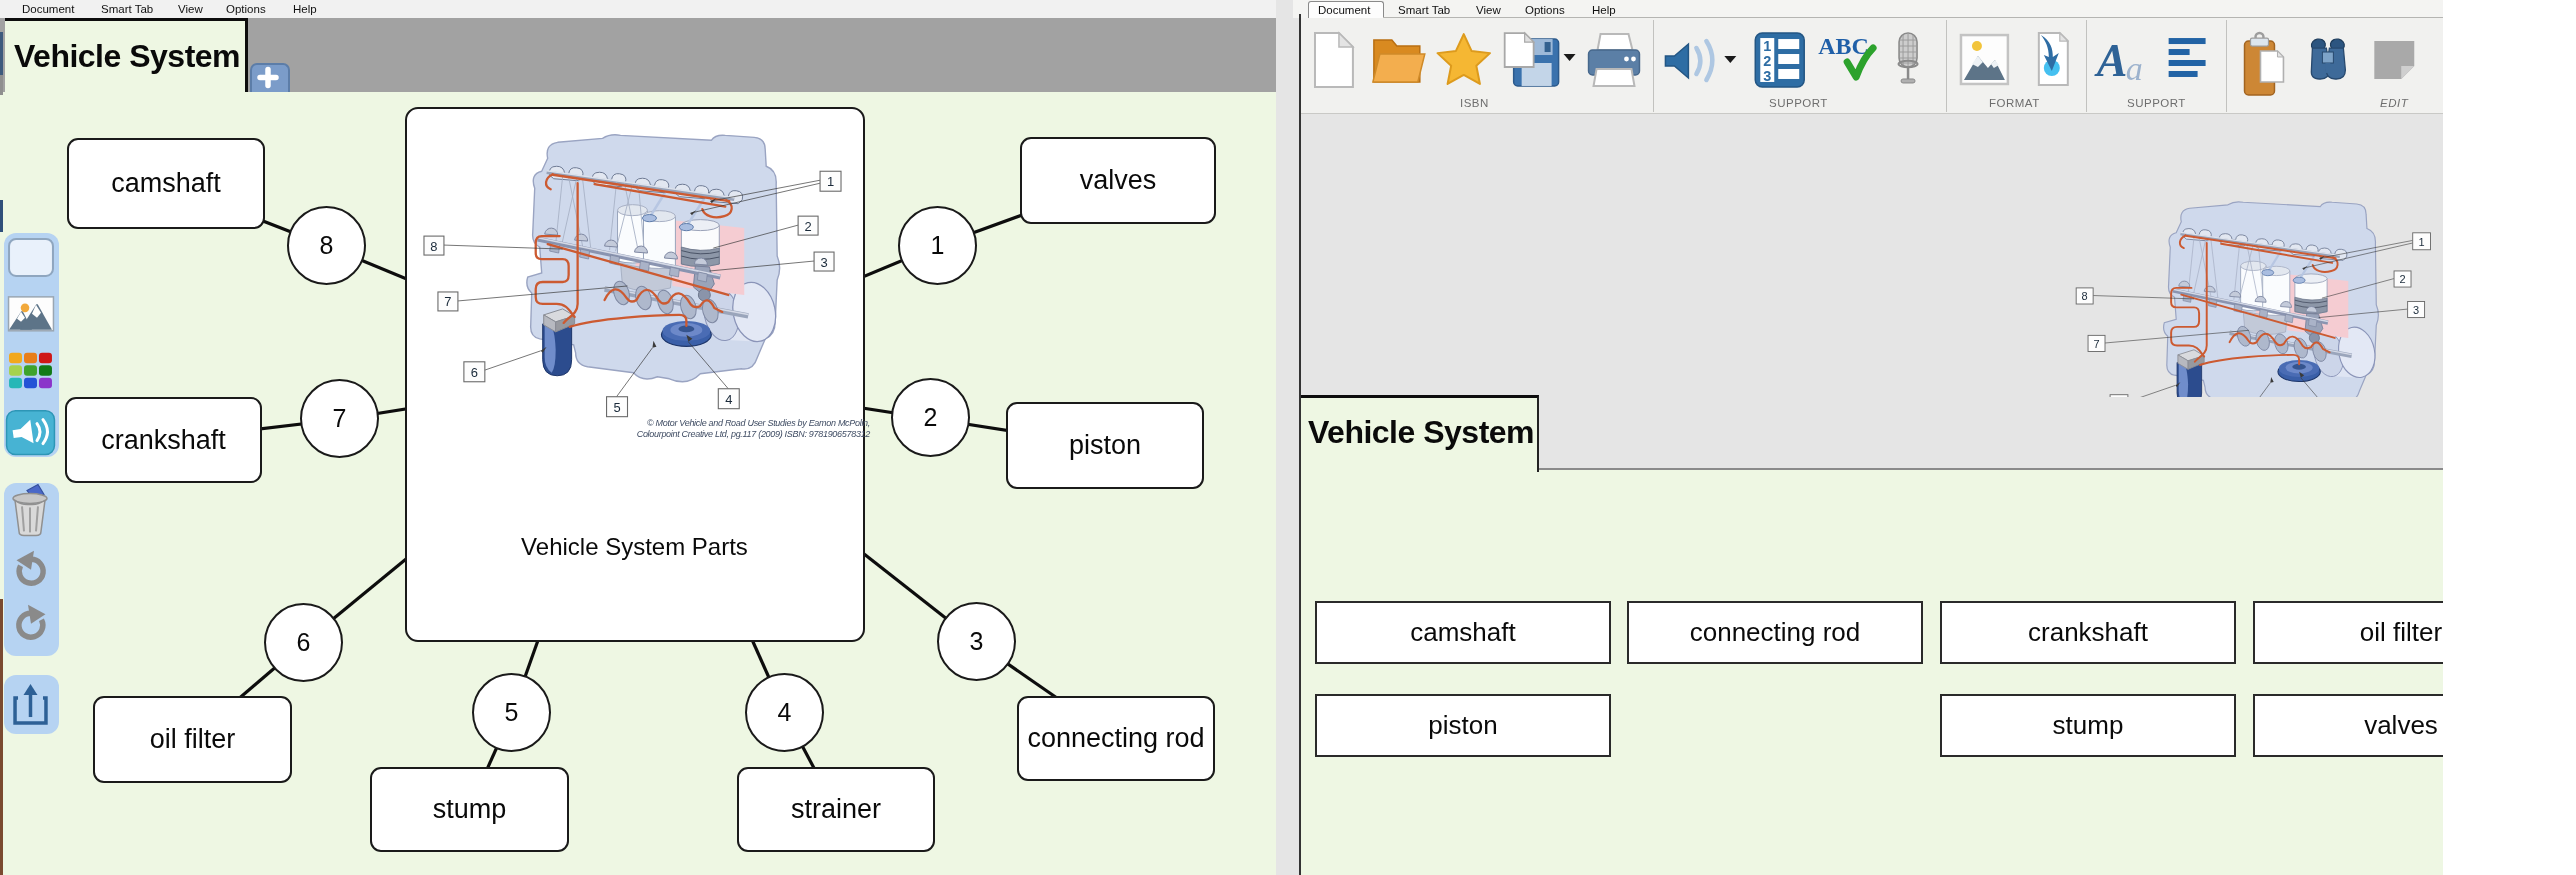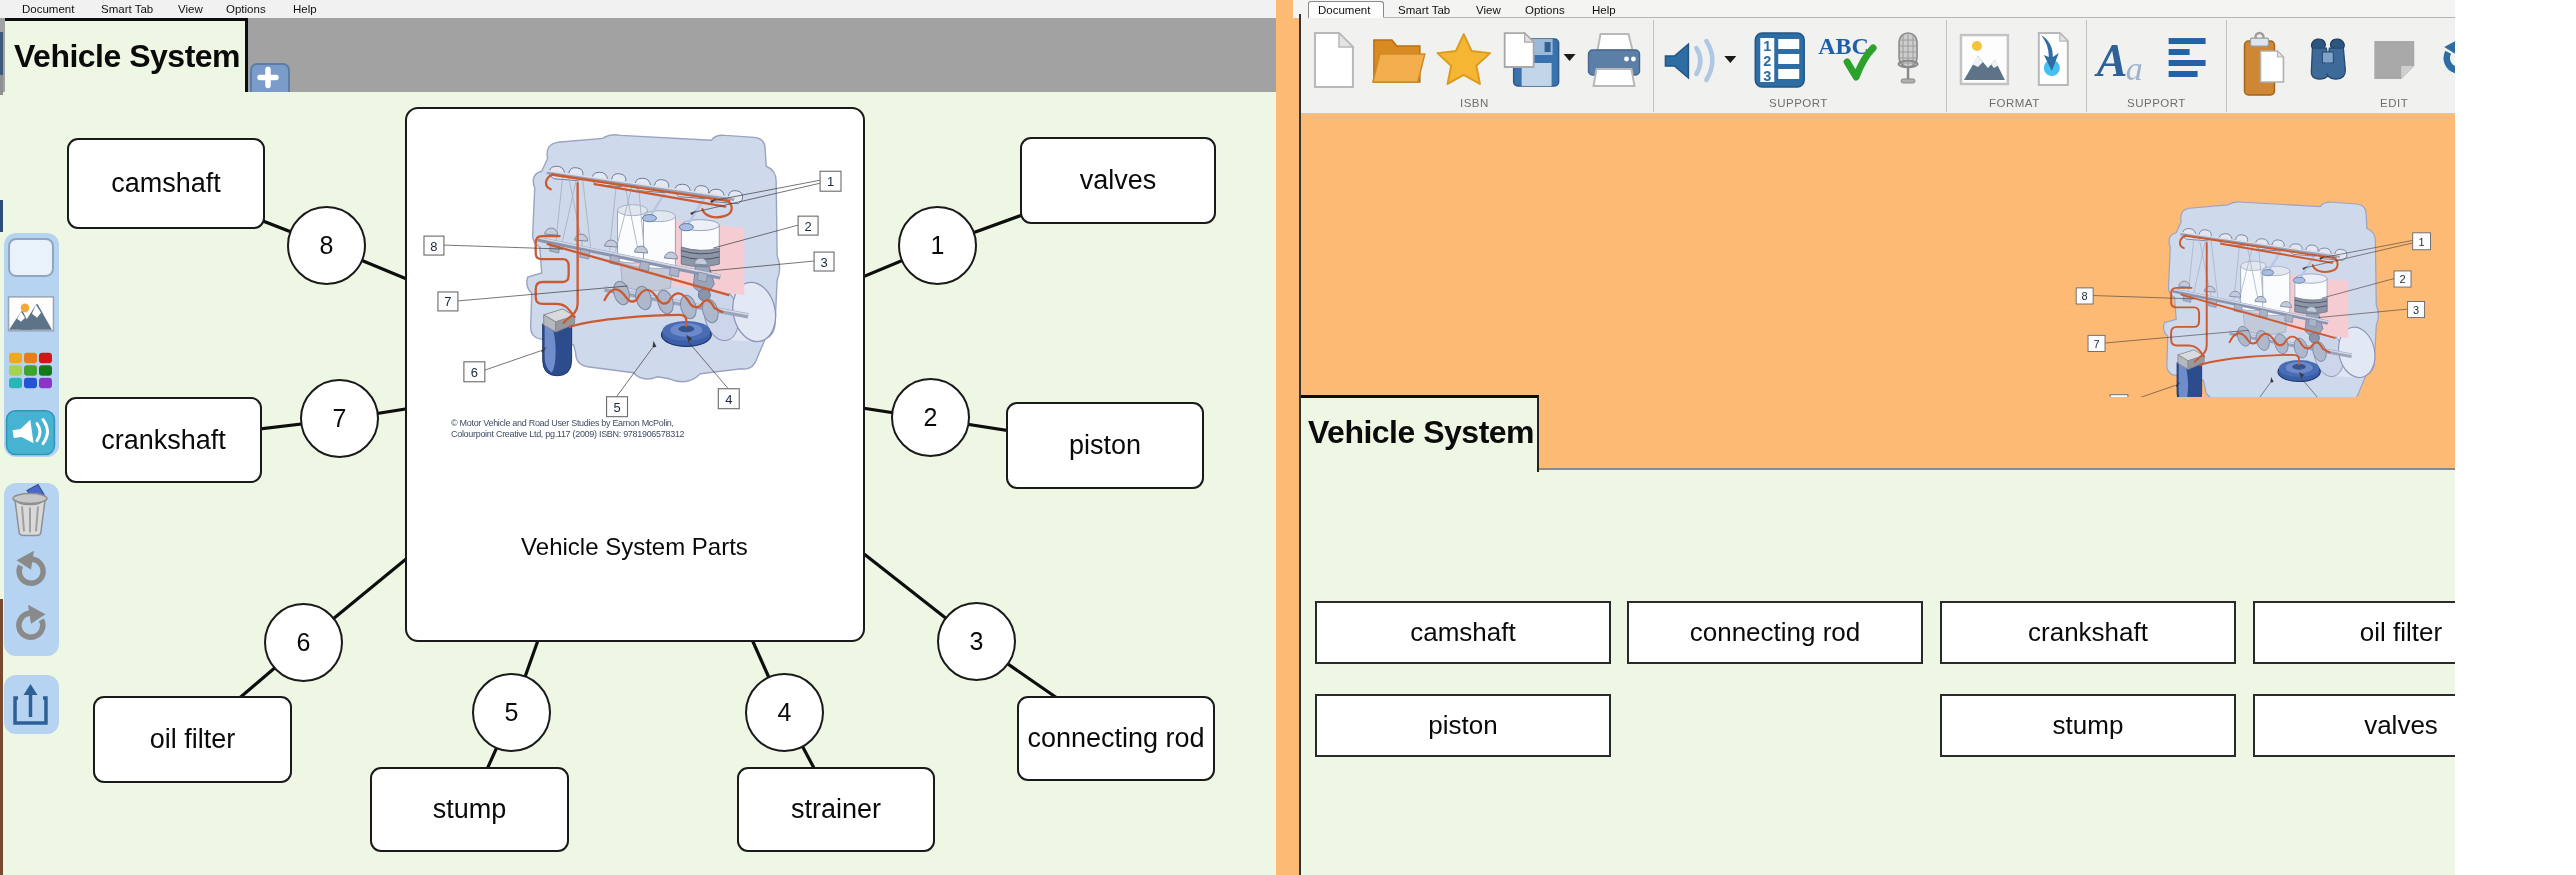--- a/index.html
+++ b/index.html
@@ -1,39 +1,39 @@
 <!DOCTYPE html>
 <html><head>
 <meta charset="utf-8">
 <style>
   html,body{margin:0;padding:0;background:#fff;}
   #root{position:relative;width:2443px;height:876px;overflow:hidden;
-        font-family:"Liberation Sans",sans-serif;background:#fdba74;padding-left:12px;}
+        font-family:"Liberation Sans",sans-serif;background:#e5e5e5;}
   .abs{position:absolute;}
   
   #lmenu{left:0;top:0;width:1276px;height:18px;background:#f1f1f1;
          font-size:11.5px;color:#111;}
   #lmenu span{position:absolute;top:3px;}
   #lgrey{left:0px;top:18px;width:1276px;height:74px;background:#a2a2a2;}
   #lcanvas{left:0px;top:92px;width:1276px;height:784px;background:#eef7e3;}
   #ltab{left:5px;top:18px;width:240px;height:71px;background:#eef7e3;
         border-top:3px solid #0d0d0d;border-right:3px solid #0d0d0d;}
   #ltab .t{position:absolute;left:9px;top:17px;font-size:32px;white-space:nowrap;font-weight:bold;color:#0a0a0a;letter-spacing:-0.5px;}
   #plustab{left:250px;top:63px;width:36px;height:27px;background:#7b9cc9;border:2px solid #5c7da8;border-bottom:none;
            border-radius:7px 7px 0 0;}
   .node{background:#fff;border:2px solid #1a1a1a;border-radius:11px;
         display:flex;align-items:center;justify-content:center;
         font-size:27px;color:#0a0a0a;white-space:nowrap;}
   .ncirc{background:#fff;border:2px solid #1a1a1a;border-radius:50%;
          display:flex;align-items:center;justify-content:center;
          font-size:25px;color:#0a0a0a;}
   #card{left:405px;top:107px;width:456px;height:531px;background:#fff;
         border:2.5px solid #1a1a1a;border-radius:13px;}
-  #copyr{left:451px;top:418px;width:419px;text-align:left;font-size:9.5px;
-         color:#3f4c63;line-height:10.8px;letter-spacing:-0.3px;font-size:9px;}
+  #copyr{left:451px;top:418px;width:419px;text-align:right;font-size:9.5px;
+         font-style:italic;color:#3f4c63;line-height:10.8px;letter-spacing:-0.3px;font-size:9px;}
   #cardtitle{left:435px;top:533px;width:399px;text-align:center;font-size:24px;color:#0a0a0a;}
   
   .sbpanel{background:#b6d3f2;border-radius:12px;}
   #rmenurow{left:1293px;top:0;width:1283px;height:18px;background:#f4f4f2;font-size:11.5px;color:#111;}
   #rmenurow span{position:absolute;top:4px;}
   #doctab{position:absolute;left:15px;top:1px;width:76px;height:17px;background:#fdfdfd;
           border:1px solid #8a8a8a;border-bottom:none;border-radius:3px 3px 0 0;box-sizing:border-box;}
   #rtoolbar{left:1301px;top:18px;width:1275px;height:95px;background:#f1f1ef;
             border-bottom:1px solid #c9c9c6;}
   .tsep{position:absolute;top:20px;width:1px;height:92px;background:#c2c2bf;}
@@ -182,21 +182,21 @@
   <div class="abs" style="left:1383px;top:17px;width:1193px;height:1px;background:#b5b5b2;"></div>
   <div class="abs" id="rtoolbar"></div>
   <div class="abs tsep" style="left:1653px;"></div>
   <div class="abs tsep" style="left:1946px;"></div>
   <div class="abs tsep" style="left:2086px;"></div>
   <div class="abs tsep" style="left:2226px;"></div>
   <div class="abs tlabel" style="left:1460px;">ISBN</div>
   <div class="abs tlabel" style="left:1769px;">SUPPORT</div>
   <div class="abs tlabel" style="left:1989px;">FORMAT</div>
   <div class="abs tlabel" style="left:2127px;">SUPPORT</div>
-  <div class="abs tlabel" style="left:2380px;">EDIT</div>
+  <div class="abs tlabel" style="left:2380px;font-style:italic;">EDIT</div>
   <svg class="abs" style="left:1301px;top:18px;" width="1275" height="95" id="tbicons" viewBox="0 0 1277 95">
 
     <path d="M14,15 L38,15 L52,29 L52,69 L14,69 Z" fill="#ffffff" stroke="#b9b9b9" stroke-width="2"></path>
     <path d="M38,15 L38,29 L52,29 Z" fill="#e4e4e4" stroke="#b9b9b9" stroke-width="1.5"></path>
 
     <path d="M73,22 L91,22 L96,28 L119,28 L119,64 L73,64 Z" fill="#d98a20" stroke="#b96f12" stroke-width="1.5"></path>
     <path d="M79,36 L124,36 L117,64 L72,64 Z" fill="#f3ae4e" stroke="#cf8a28" stroke-width="1.5"></path>
 
     <path d="M163,16 L170.8,32.9 L189.3,35.1 L175.6,47.7 L179.2,66 L163,56.9 L146.8,66 L150.4,47.7 L136.7,35.1 L155.2,32.9 Z" fill="#f5b733" stroke="#dd9b1d" stroke-width="2" stroke-linejoin="round"></path>
 

